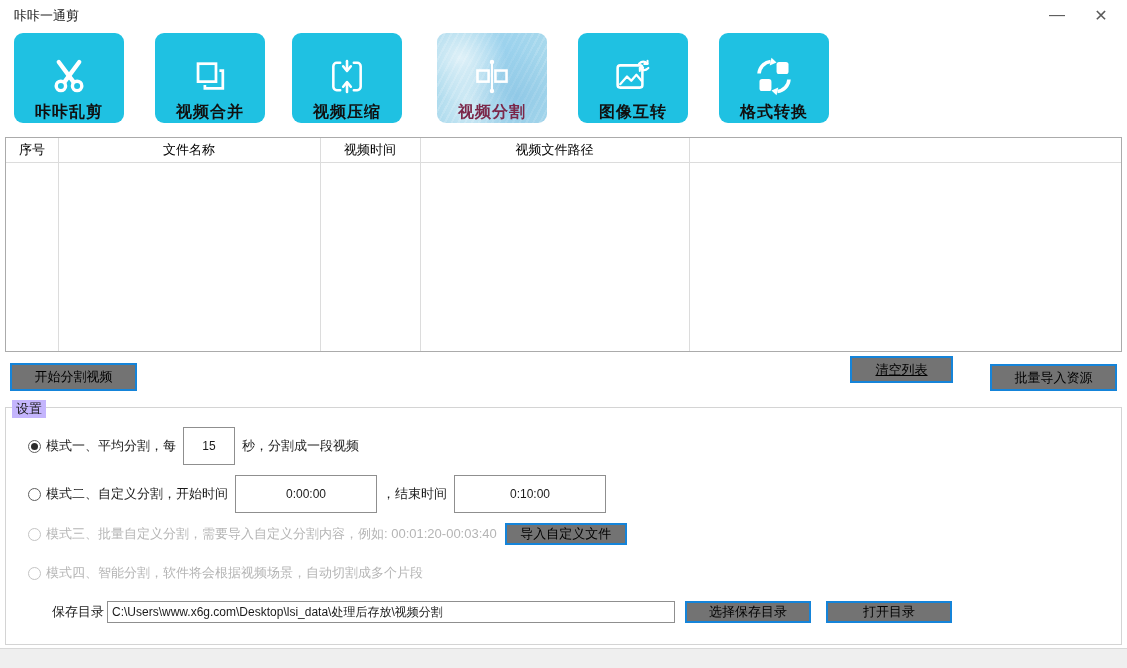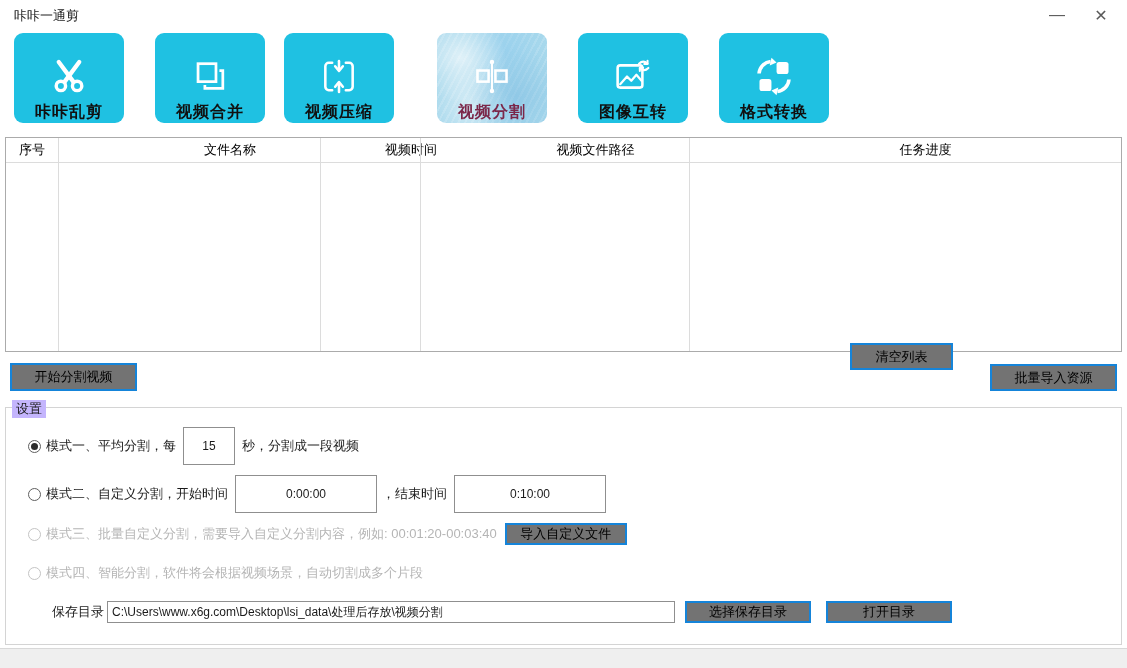--- a/index.html
+++ b/index.html
@@ -12,48 +12,48 @@
   .win-btn { position:absolute; top:0; width:36px; height:30px; display:flex; align-items:center; justify-content:center;
              color:#5a5a5a; font-size:16px; cursor:pointer; }
   .win-btn.min { right:52px; }
   .win-btn.close { right:8px; }
 
   
   .tool-btn { position:absolute; top:33px; width:110px; height:90px; border-radius:9px; background:#1fc1e2;
               display:flex; flex-direction:column; align-items:center; padding-top:23px; box-sizing:border-box; cursor:pointer; }
   .tool-btn svg { width:44px; height:44px; display:block; }
   .tool-btn .lbl { font-size:16px; font-weight:bold; color:#101010; margin-top:5px; letter-spacing:1px; }
-  .tool-btn.b0 { left:14px; }  .tool-btn.b1 { left:155px; } .tool-btn.b2 { left:284px; }
+  .tool-btn.b0 { left:14px; }  .tool-btn.b1 { left:155px; } .tool-btn.b2 { left:292px; }
   .tool-btn.b3 { left:437px; } .tool-btn.b4 { left:578px; } .tool-btn.b5 { left:719px; }
   .tool-btn.active {
       background-color:#a7d8ec;
       background-image:
         radial-gradient(circle at 22% 28%, rgba(255,255,255,.65), rgba(255,255,255,0) 42%),
         radial-gradient(circle at 72% 70%, rgba(125,188,226,.55), rgba(125,188,226,0) 48%),
         radial-gradient(circle at 62% 18%, rgba(146,205,238,.6), rgba(146,205,238,0) 40%),
         radial-gradient(circle at 30% 82%, rgba(255,255,255,.5), rgba(255,255,255,0) 38%),
         repeating-linear-gradient(118deg, rgba(255,255,255,.16) 0 2px, rgba(0,0,0,0) 2px 6px);
   }
   .tool-btn.active .lbl { color:#7b2749; }
 
   
   .table { position:absolute; left:5px; top:137px; width:1117px; height:215px; border:1px solid #ababab;
            background:#fff; box-sizing:border-box; }
   .thead { position:relative; height:24px; border-bottom:1px solid #dcdcdc; display:flex; align-items:stretch; }
   .th { font-size:13px; color:#000; display:flex; align-items:center; justify-content:center; box-sizing:border-box; cursor:default; }
-  .th.c0 { width:52px; } .th.c1 { width:262px;margin-left:41px; } .th.c2 { width:100px; } .th.c3 { width:269px; } .th.c4 { flex:1; }
+  .th.c0 { width:52px; } .th.c1 { width:262px; } .th.c2 { width:100px; } .th.c3 { width:269px; } .th.c4 { flex:1; }
   .vline { position:absolute; top:0; bottom:0; width:1px; background:#dcdcdc; }
   .vline.v0 { left:52px; } .vline.v1 { left:314px; } .vline.v2 { left:414px; } .vline.v3 { left:683px; }
   .tbody { position:absolute; left:0; top:24px; right:0; bottom:0; }
 
   
   .btn { background:#737373; border:2px solid #1584d9; box-sizing:border-box; font-size:13px; color:#000;
          display:flex; align-items:center; justify-content:center; cursor:pointer; font-family:inherit; }
   .start-btn  { position:absolute; left:10px;  top:363px; width:127px; height:28px; }
-  .clear-btn  { position:absolute; left:850px; top:343px; width:103px; height:27px; }
+  .clear-btn  { position:absolute; left:850px; top:356px; width:103px; height:27px;text-decoration:underline; }
   .import-btn { position:absolute; left:990px; top:364px; width:127px; height:27px; }
 
   
   .groupbox { position:absolute; left:5px; top:407px; width:1117px; height:238px; border:1px solid #d4d4d4; box-sizing:border-box; }
   .group-title { position:absolute; left:12px; top:400px; background:#c4b5fd; padding:0 4px; font-size:13px; color:#1a1a1a; }
 
   .mode-row { position:absolute; display:flex; align-items:center; font-size:13px; color:#1a1a1a; }
   .mode1 { left:28px; top:434px; height:24px; }
   .mode2 { left:28px; top:482px; height:24px; }
   .mode3 { left:28px; top:523px; height:22px; }
@@ -173,21 +173,20 @@
     </svg>
     <div class="lbl">格式转换</div>
   </div>
 
   <div class="table">
     <div class="thead">
       <div class="th c0">序号</div>
       <div class="th c1">文件名称</div>
       <div class="th c2">视频时间</div>
       <div class="th c3">视频文件路径</div>
-      <div class="th c4">任务进度</div>
     </div>
     <div class="vline v0"></div>
     <div class="vline v1"></div>
     <div class="vline v2"></div>
     <div class="vline v3"></div>
     <div class="tbody"></div>
   </div>
 
   <button class="btn start-btn">开始分割视频</button>
   <button class="btn clear-btn">清空列表</button>

